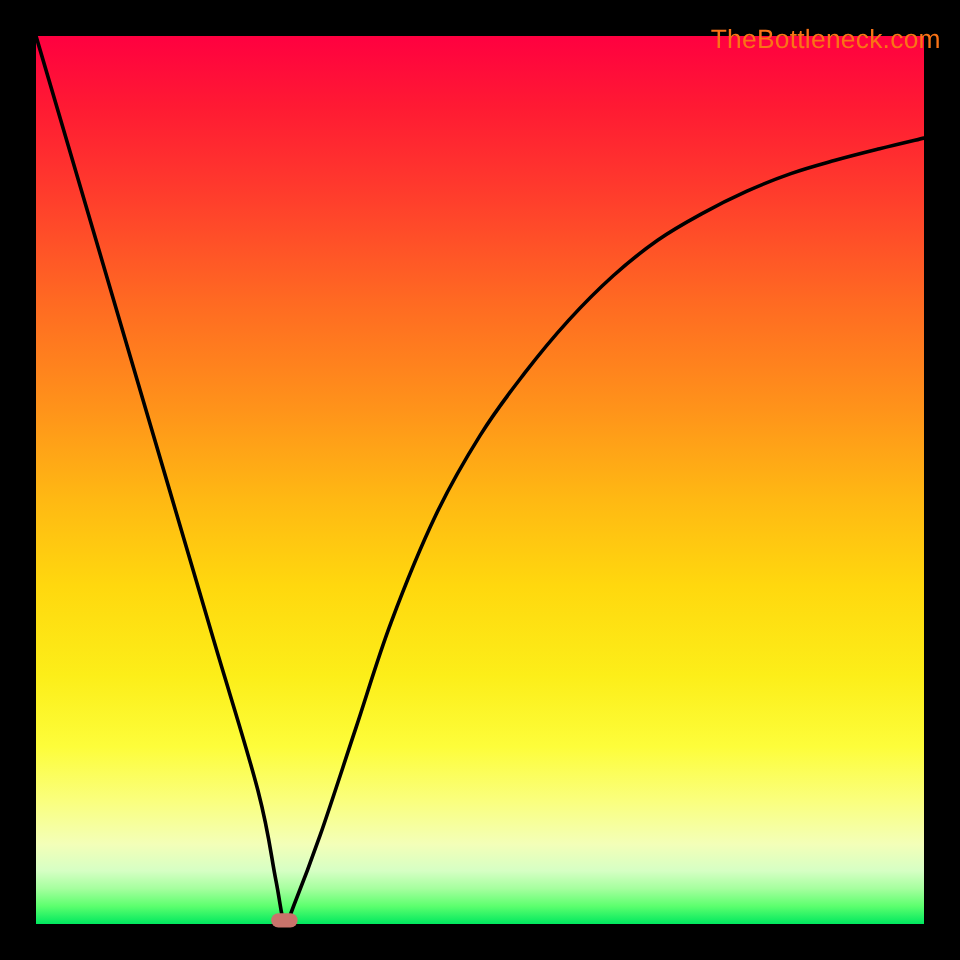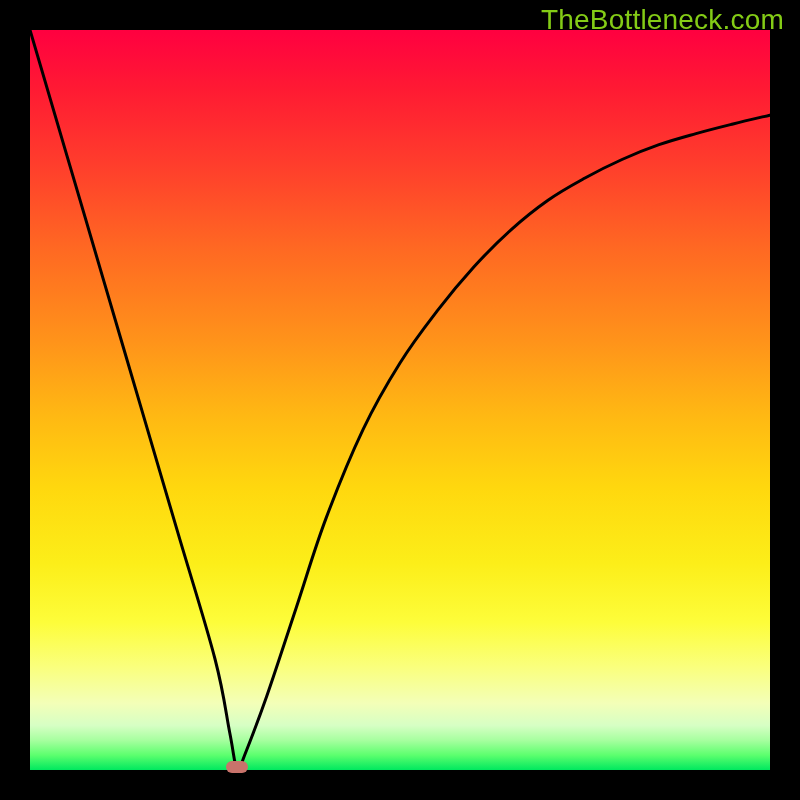--- a/index.html
+++ b/index.html
@@ -31,24 +31,24 @@
       #faff7c 86%,
       #f3ffb8 91%,
       #d6ffc4 94%,
       #a6ff9f 96%,
       #5cff6e 98%,
       #00e85f 100%
     );
   }
   .watermark {
     position: absolute;
-    top: 4px;
+    top: 20px;
     right: 16px;
-    color: #84cc16;
-    font-size: 28px;
+    color: #f97316;
+    font-size: 22px;
     font-weight: 500;
     letter-spacing: 0.2px;
     z-index: 5;
   }
   svg.curve {
     position: absolute;
     left: 0;
     top: 0;
     width: 740px;
     height: 740px;

